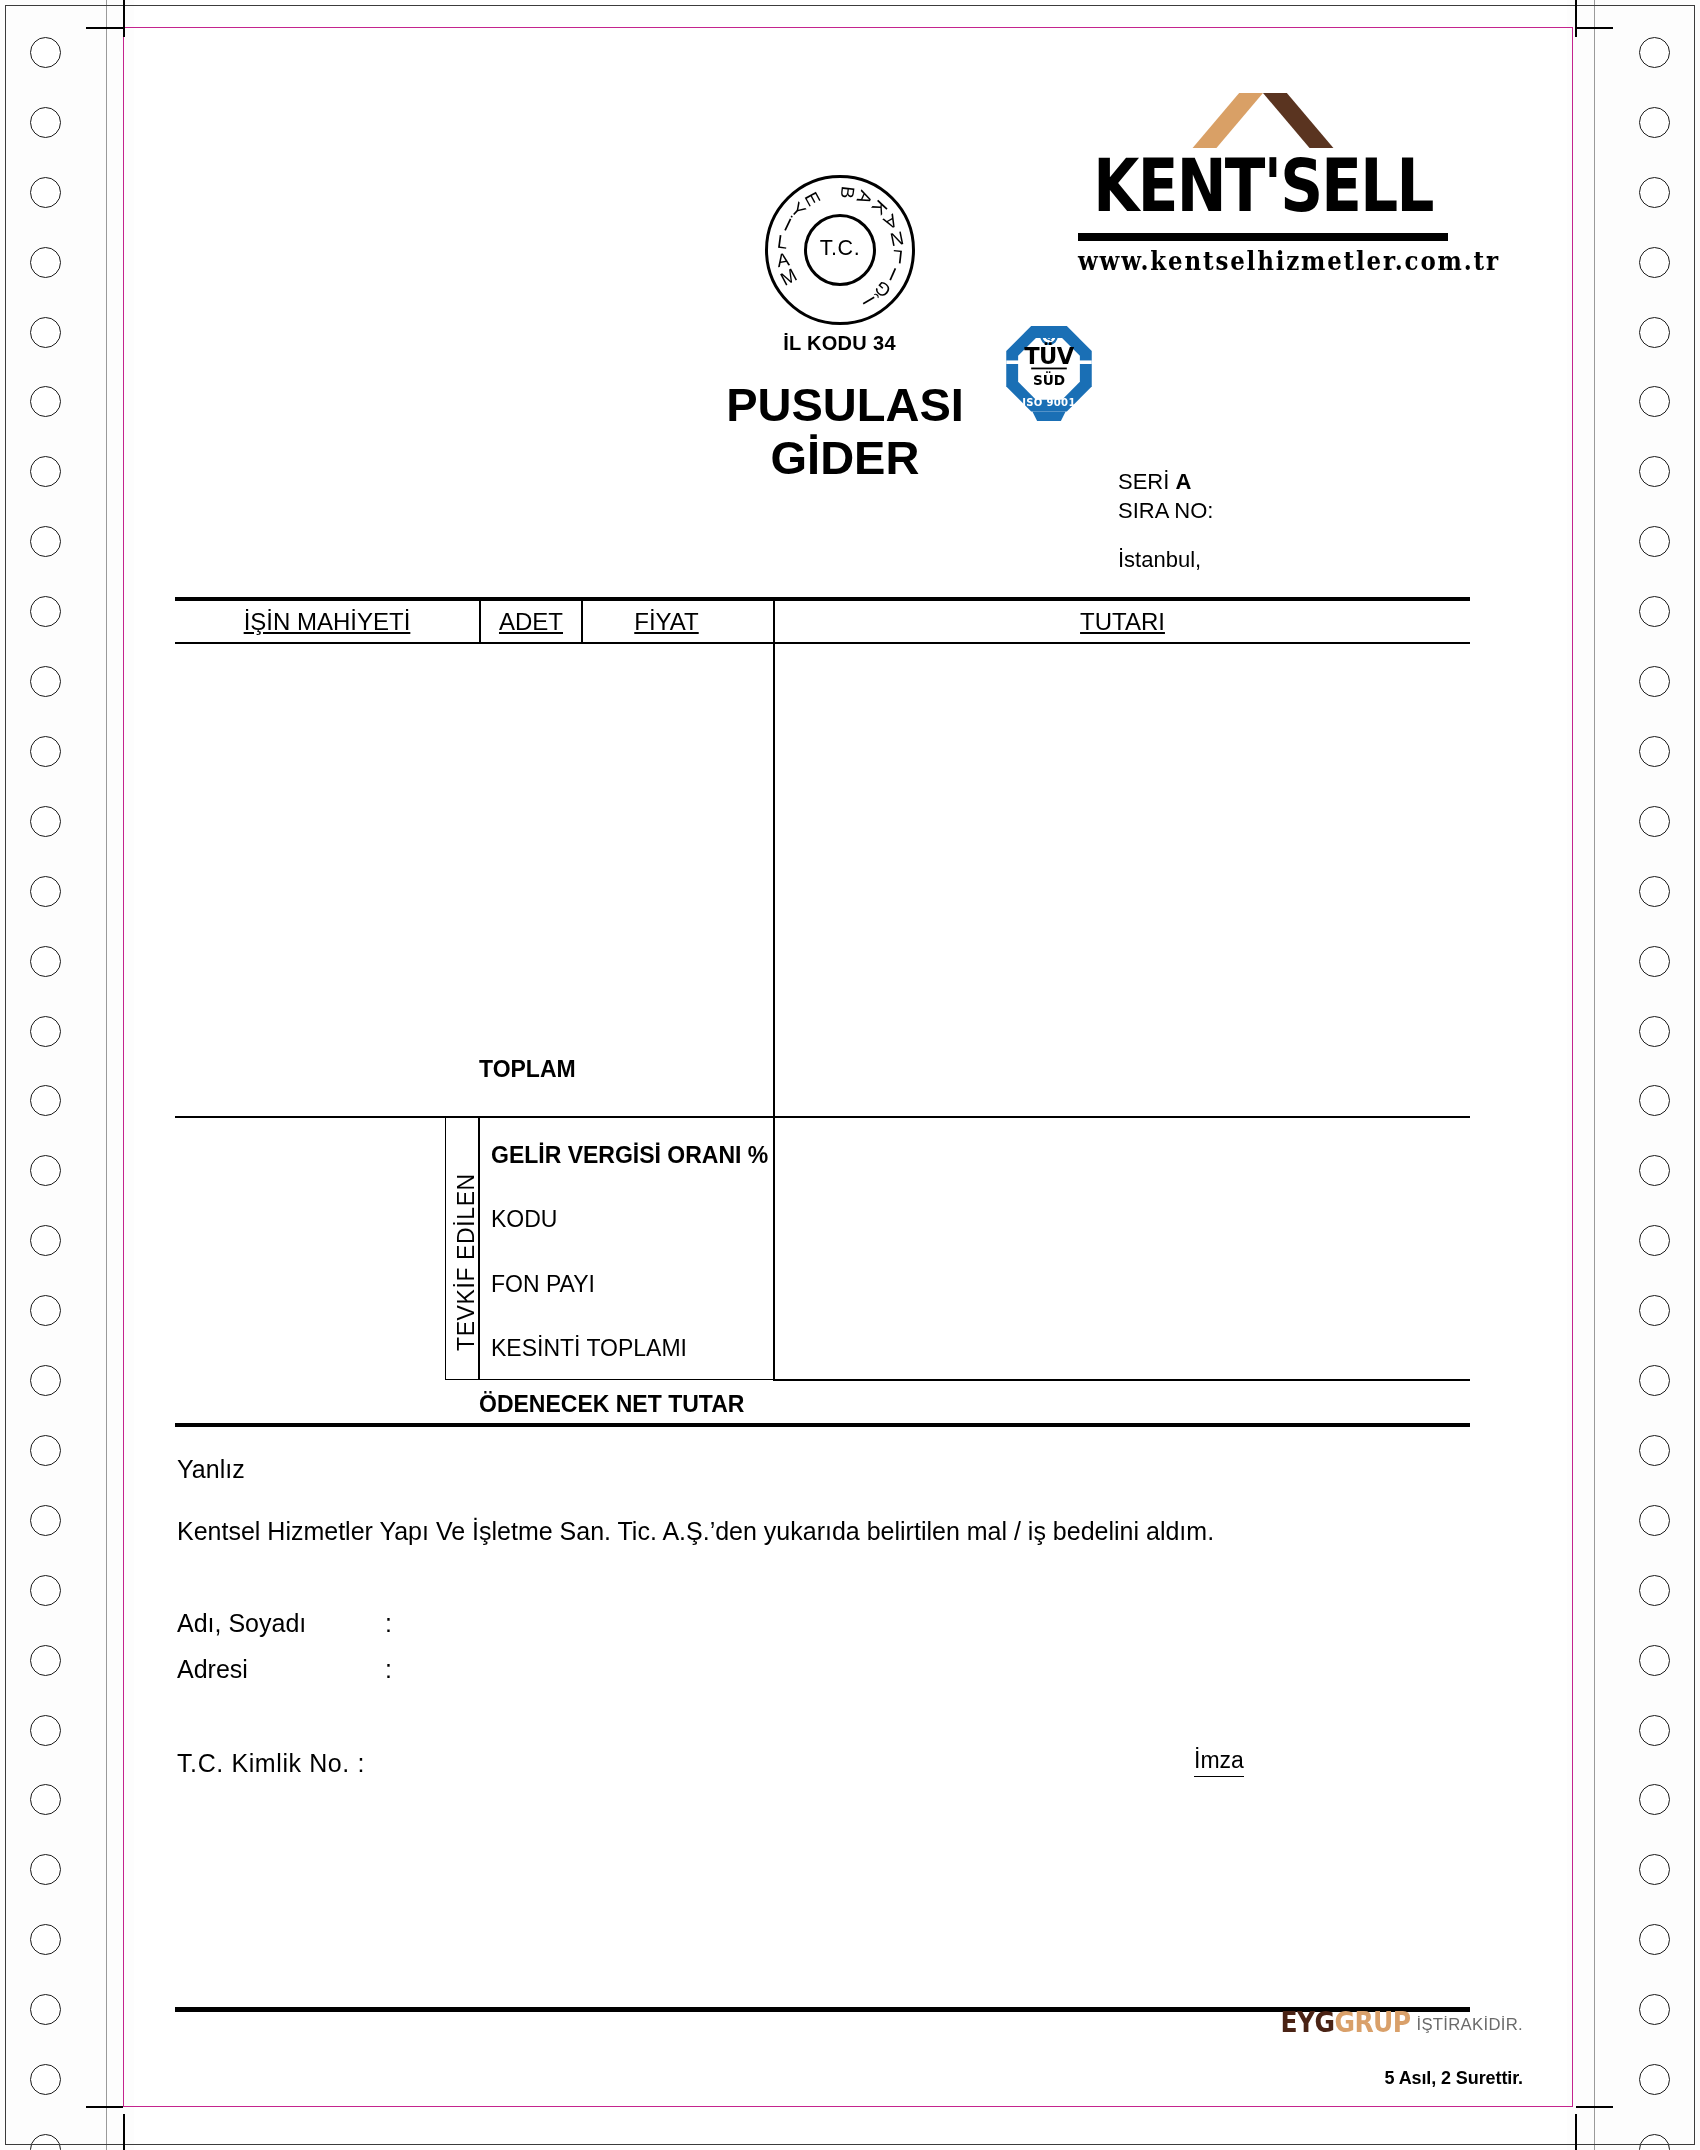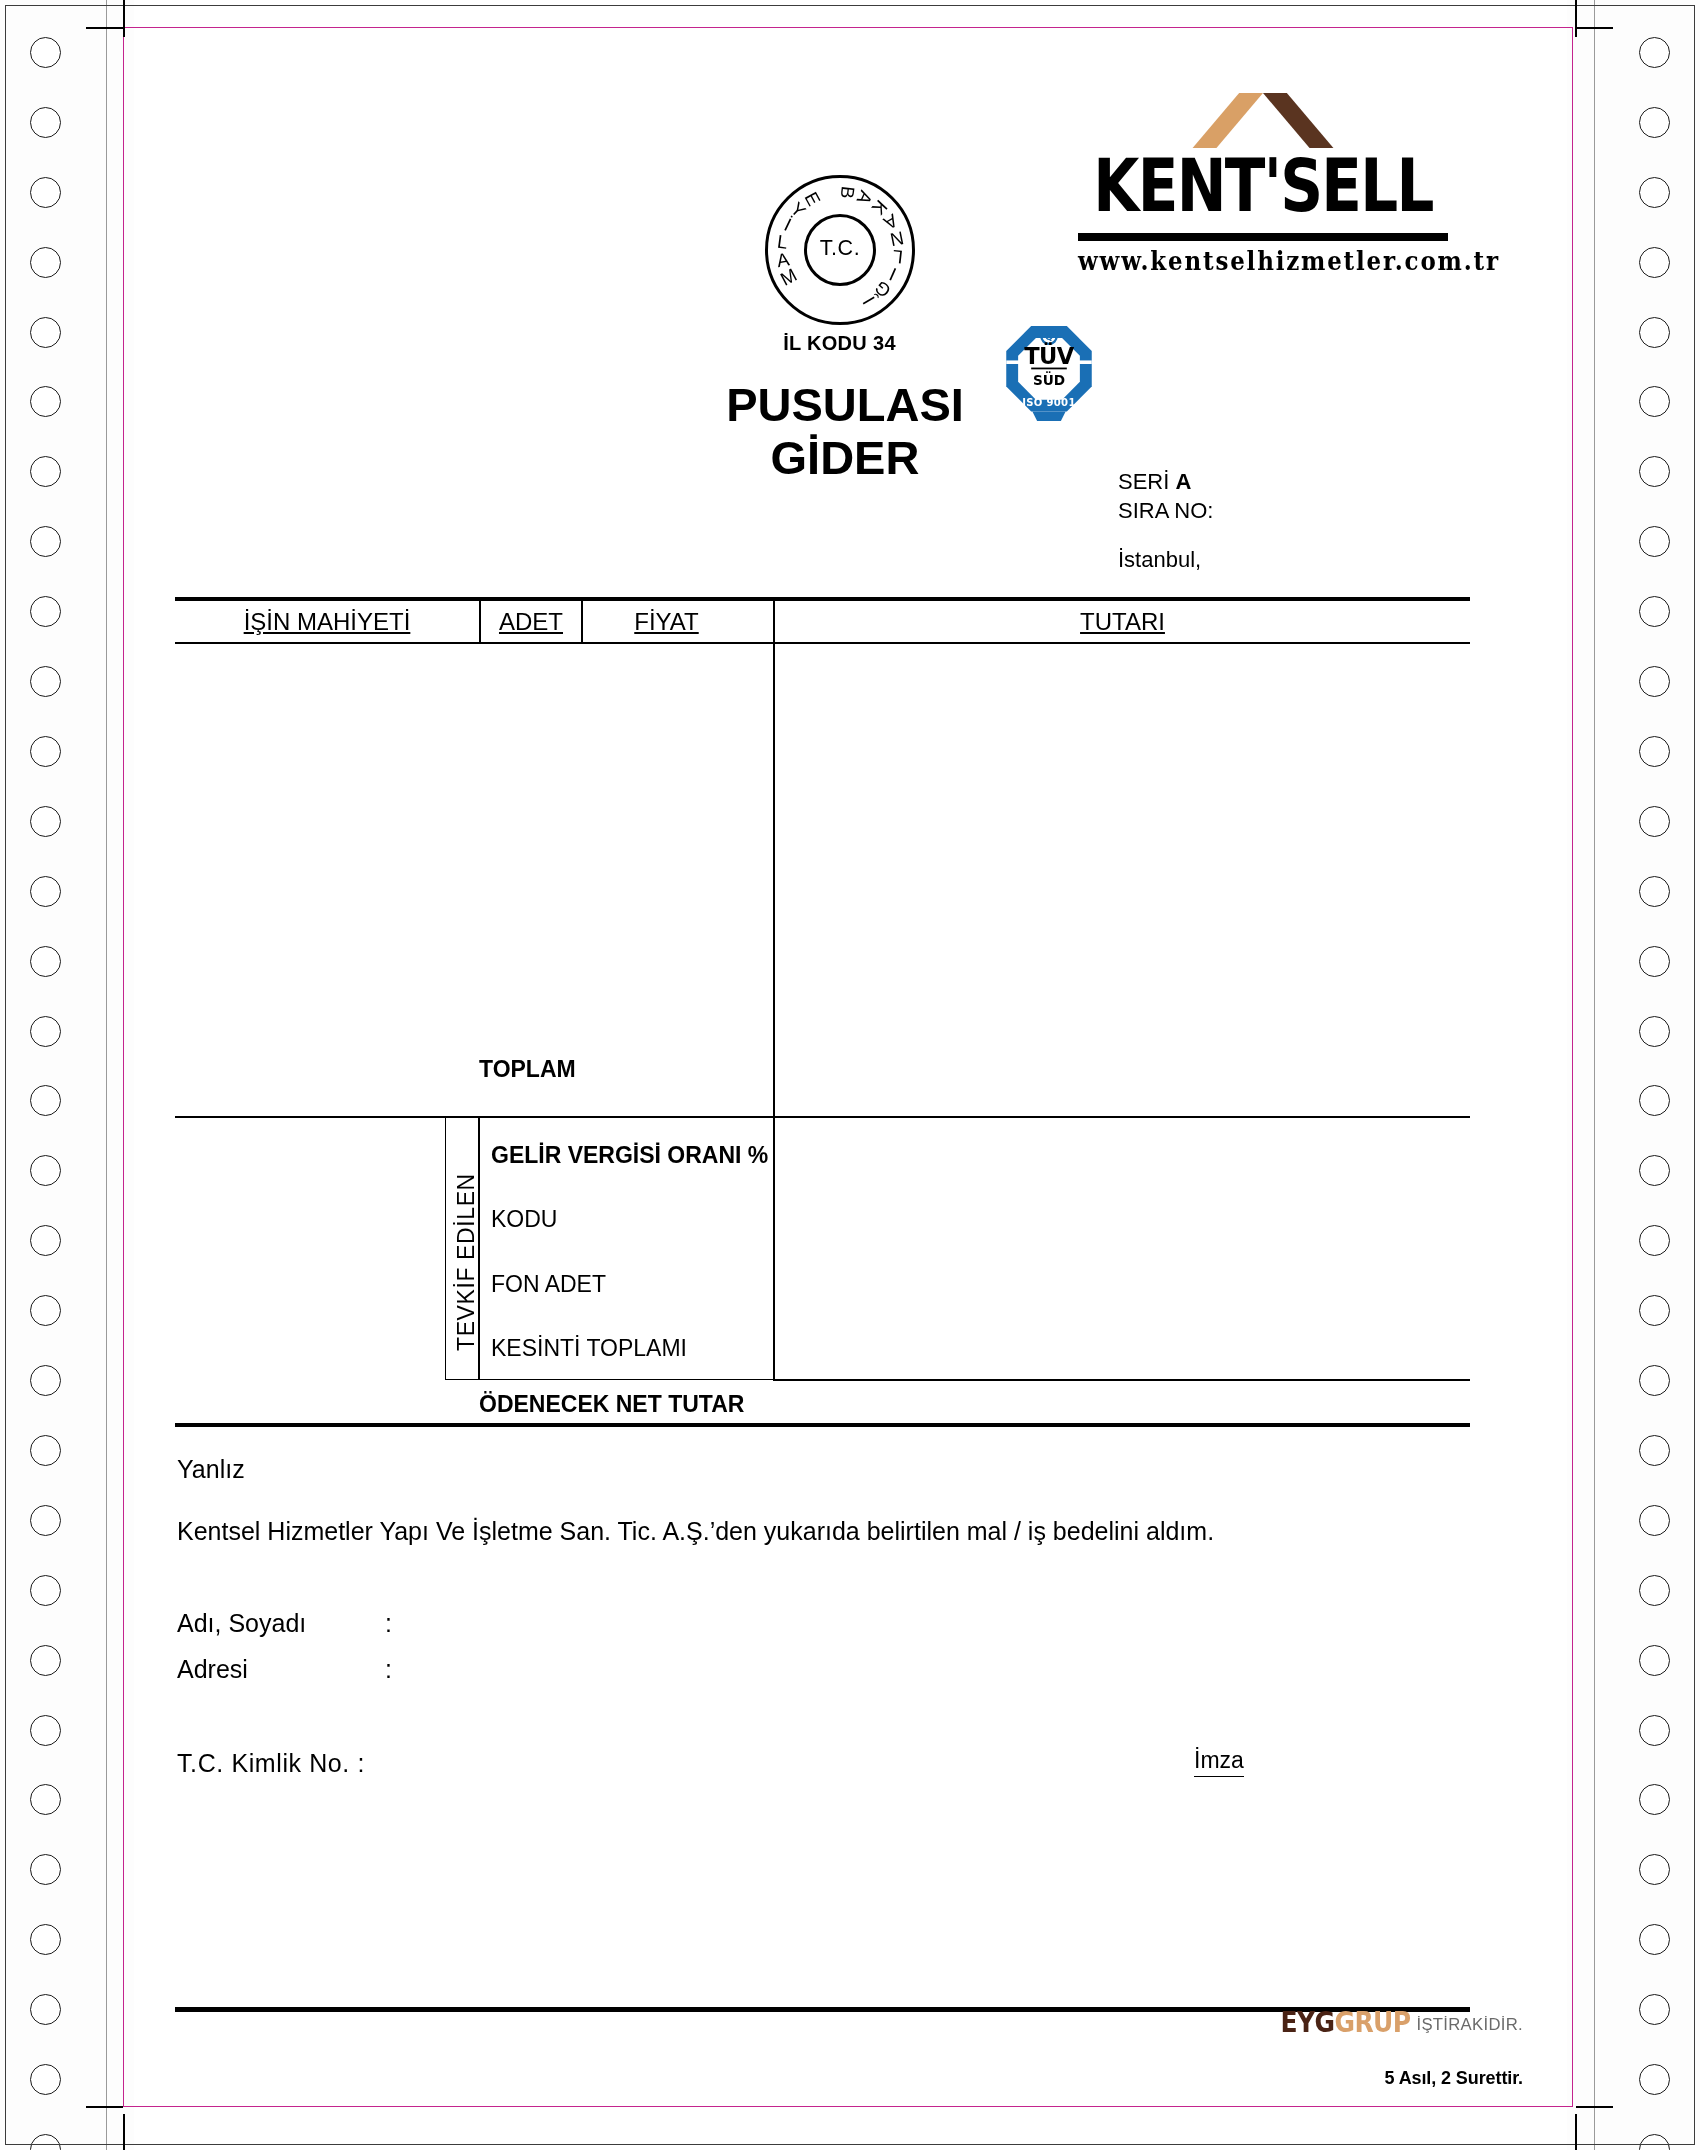--- a/index.html
+++ b/index.html
@@ -495,21 +495,21 @@
       <div style="position:absolute; left:600px; top:406px; width:695px; height:67px;"></div>
       <div class="rule-thin" style="position:absolute; left:0px; top:472px; width:1295px;"></div>
 
       <div style="position:absolute; left:270px; top:474px; width:329px; height:262px; border-left:1.8px solid #000; border-bottom:1.8px solid #000; box-sizing:border-box;"></div>
       <div class="vline" style="left:303px; top:474px; height:262px;"></div>
 
       <div class="vtext" style="left:278px; top:510px; height:197px;">TEVKİF EDİLEN</div>
 
       <div class="lbl" style="left:316px; top:498px;font-weight:bold;">GELİR VERGİSİ ORANI %</div>
       <div class="lbl" style="left:316px; top:562px;">KODU</div>
-      <div class="lbl" style="left:316px; top:627px;">FON ADET</div>
+      <div class="lbl" style="left:316px; top:627px;">FON PAYI</div>
       <div class="lbl" style="left:316px; top:691px;">KESİNTİ TOPLAMI</div>
 
       <div style="position:absolute; left:600px; top:474px; width:695px; height:66px;"></div>
       <div style="position:absolute; left:600px; top:540px; width:695px; height:66px;"></div>
       <div style="position:absolute; left:600px; top:605px; width:695px; height:66px;"></div>
       <div style="position:absolute; left:600px; top:671px; width:695px; height:66px;"></div>
 
       <div class="rule-thin" style="position:absolute; left:598px; top:735px; width:697px;"></div>
 
       <div class="lbl-bold" style="left:304px; top:747px;">ÖDENECEK NET TUTAR</div>

